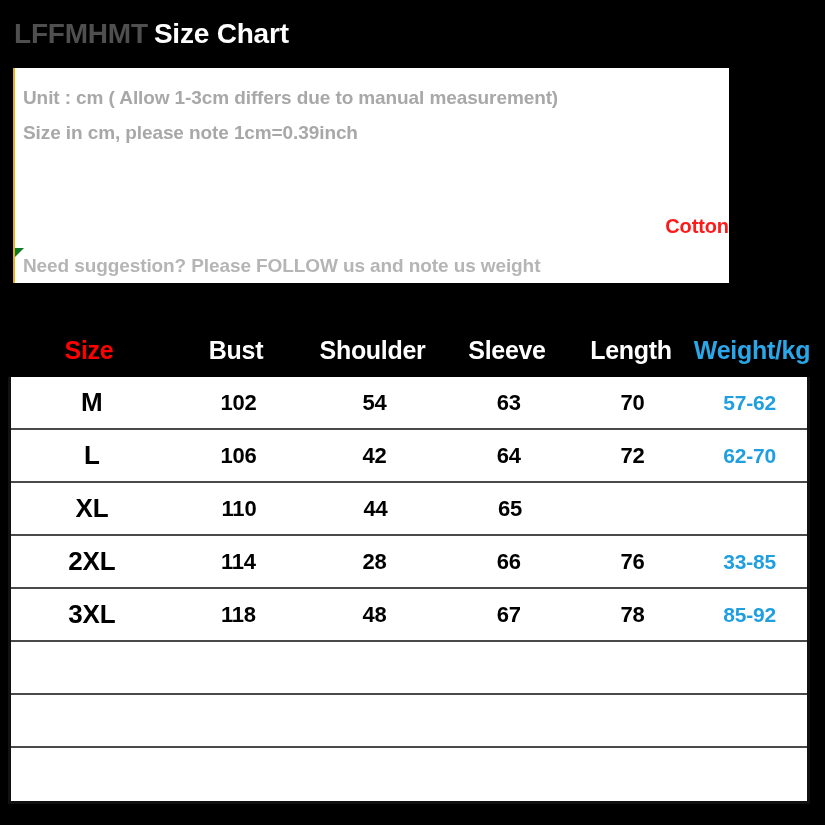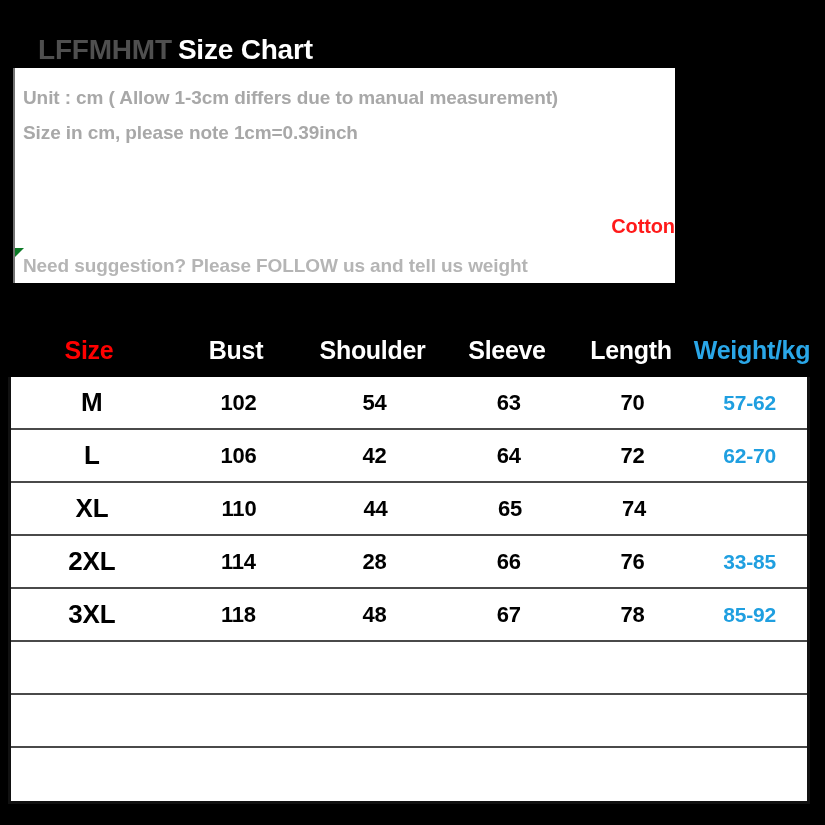--- a/index.html
+++ b/index.html
@@ -26,45 +26,44 @@
   .title-band {
     position: absolute;
     left: 0; top: 0;
     width: 825px;
     height: 68px;
     background: #000000;
   }
   .title-text {
     position: absolute;
     left: 14px;
-    top: 32px;
+    top: 16px;
     font-size: 28px;
     font-weight: bold;
     line-height: 36px;
     white-space: nowrap;
     letter-spacing: -0.2px;
-    margin-left: 24px;
   }
   .brand {
     color: #4f4f4f;
   }
   .title-main {
     color: #ffffff;
     margin-left: 6px;
   }
 
   
   .info-box {
     position: absolute;
     left: 13px;
     top: 68px;
-    width: 662px;
+    width: 716px;
     height: 215px;
     background: #ffffff;
-    border-left: 2px solid #737373;
+    border-left: 2px solid #eab308;
     box-sizing: border-box;
     overflow: hidden;
   }
   .info-line {
     position: absolute;
     left: 8px;
     color: #a8a8a8;
     font-size: 19px;
     font-weight: bold;
     white-space: nowrap;
@@ -184,21 +183,21 @@
 
   <div class="title-band">
     <div class="title-text"><span class="brand">LFFMHMT</span><span class="title-main">Size Chart</span></div>
   </div>
 
   <div class="info-box">
     <div class="info-line info-line-1">Unit : cm ( Allow 1-3cm differs due to manual measurement)</div>
     <div class="info-line info-line-2">Size in cm, please note 1cm=0.39inch</div>
     <div class="cotton">Cotton</div>
     <div class="green-marker"></div>
-    <div class="info-line-3">Need suggestion? Please FOLLOW us and tell us weight</div>
+    <div class="info-line-3">Need suggestion? Please FOLLOW us and note us weight</div>
   </div>
 
   <div class="table-head">
     <div class="head-row">
       <div class="head-cell c-size">Size</div>
       <div class="head-cell c-bust">Bust</div>
       <div class="head-cell c-shoulder">Shoulder</div>
       <div class="head-cell c-sleeve">Sleeve</div>
       <div class="head-cell c-length">Length</div>
       <div class="head-cell c-weight">Weight/kg</div>
@@ -220,21 +219,20 @@
         <div class="cell shld">42</div>
         <div class="cell slv">64</div>
         <div class="cell len">72</div>
         <div class="cell wgt">62-70</div>
       </div>
       <div class="row">
         <div class="cell size">XL</div>
         <div class="cell bust">110</div>
         <div class="cell shld">44</div>
         <div class="cell slv">65</div>
-        <div class="cell len">74</div>
       </div>
       <div class="row">
         <div class="cell size">2XL</div>
         <div class="cell bust">114</div>
         <div class="cell shld">28</div>
         <div class="cell slv">66</div>
         <div class="cell len">76</div>
         <div class="cell wgt">33-85</div>
       </div>
       <div class="row">

